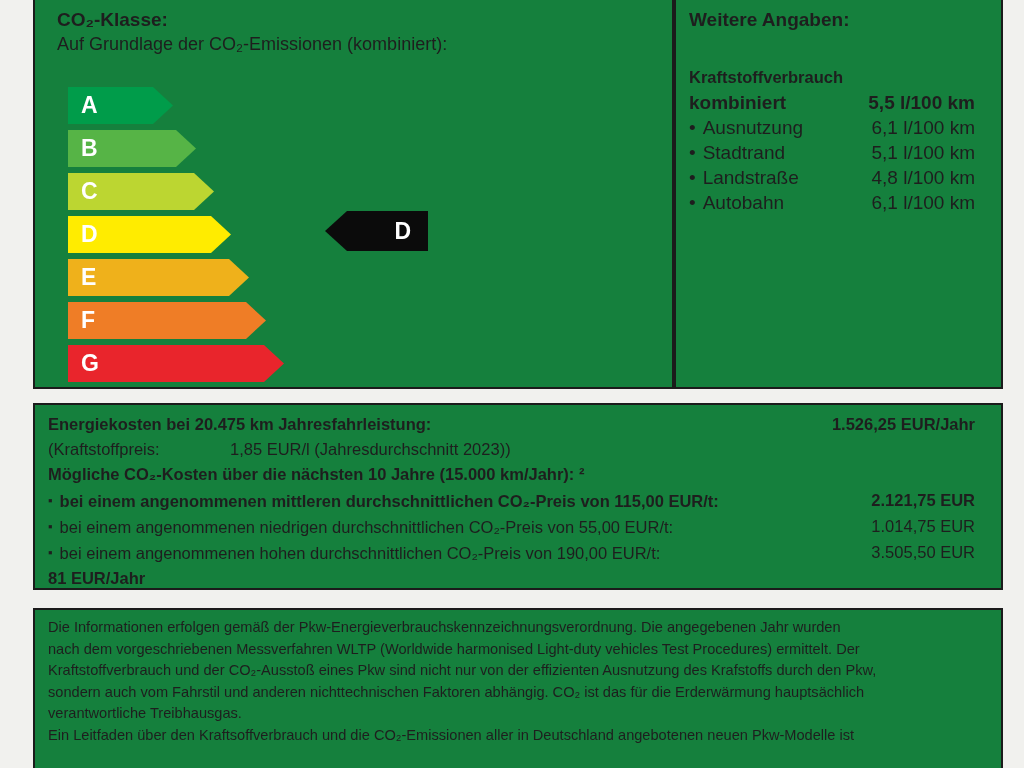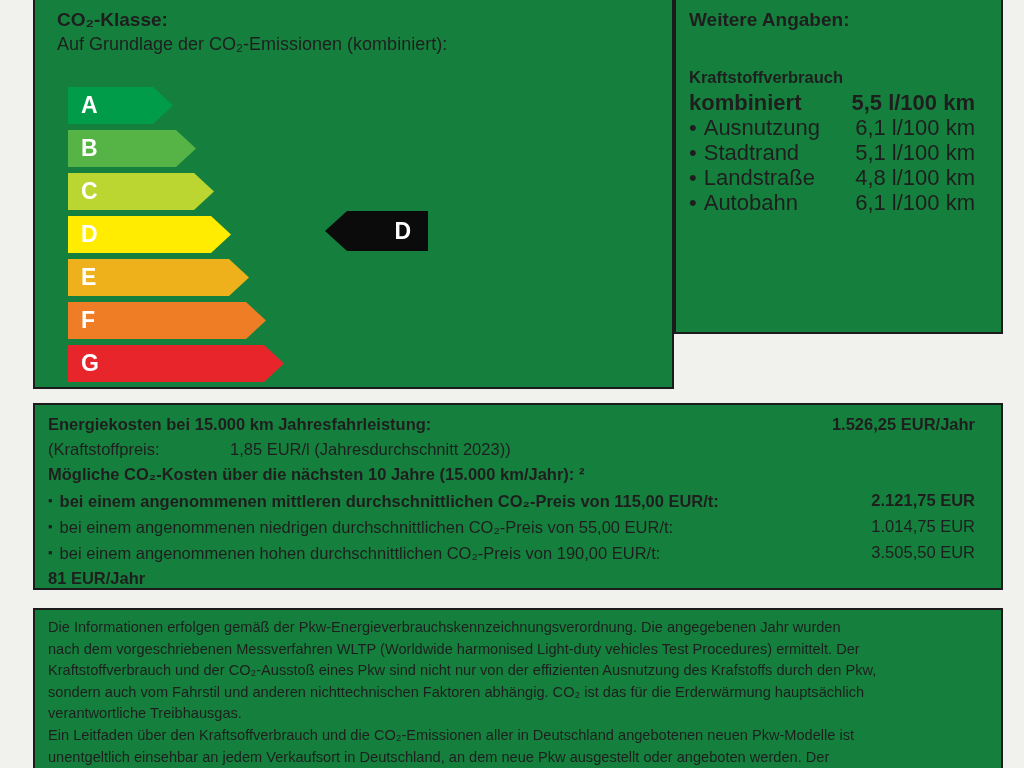--- a/index.html
+++ b/index.html
@@ -3,21 +3,21 @@
 <meta charset="utf-8">
 <style>
   html,body{margin:0;padding:0}
   body{
     width:1024px;height:768px;position:relative;overflow:hidden;
     background:#f1f1ee;color:#1e1e1e;
     font-family:"Liberation Sans",sans-serif;
   }
   .panel{position:absolute;background:#15803d;border:2px solid #1b1b1b;box-sizing:border-box}
   #panel-co2{left:33px;top:0;width:641px;height:389px;border-top:none}
-  #panel-details{left:674px;top:0;width:329px;height:334px;border-top:none}
+  #panel-details{left:674px;top:0;width:329px;height:389px;border-top:none}
   #panel-costs{left:33px;top:403px;width:970px;height:187px;padding:7px 26px 0 13px}
   #panel-legal{left:33px;top:608px;width:970px;height:172px;border-bottom:none;padding:7px 22px 0 13px}
 
   
   .co2-head{padding:8px 0 0 22px}
   .co2-title{font-size:19px;font-weight:bold;line-height:24px}
   .co2-subtitle{font-size:18px;line-height:24px}
   #arrow-stack{position:absolute;left:33px;top:87px}
   .arrow{position:relative;height:37px;margin-bottom:6px;
     clip-path:polygon(0 0,calc(100% - 20px) 0,100% 50%,calc(100% - 20px) 100%,0 100%)}
@@ -26,21 +26,21 @@
   #class-marker{position:absolute;left:290px;top:211px;width:103px;height:40px;
     clip-path:polygon(0 50%,22px 0,100% 0,100% 100%,22px 100%);
     display:flex;align-items:center;justify-content:flex-end;
     padding-right:17px;box-sizing:border-box;
     color:#fff;font-weight:bold;font-size:23px}
 
   
   #panel-details{padding:8px 26px 0 13px}
   .details-title{font-size:19px;font-weight:bold;line-height:24px}
   .cons-heading{font-size:16.5px;font-weight:bold;margin-top:33px;line-height:25px}
-  .kv{display:flex;justify-content:space-between;align-items:center;line-height:25px;font-size:22px}
+  .kv{display:flex;justify-content:space-between;align-items:center;line-height:25px;font-size:19px}
   .kv .left{display:flex;align-items:baseline}
   .kv .bullet{margin-right:7px}
   .b{font-weight:bold}
 
   
   .cost-row{display:flex;justify-content:space-between;align-items:baseline;line-height:25.2px;font-size:16.5px}
   .cost-row .left{display:flex;align-items:center}
   .cost-row .bullet{margin-right:7px;font-size:13px;transform:translateY(-1px)}
   .fuel-prefix{display:inline-block;width:182px}
 
@@ -113,21 +113,21 @@
     <span class="left">
         <span class="bullet">•</span>
         <span>Autobahn</span>
       </span>
     <span>6,1 l/100 km</span>
   </div>
 </div>
 
 <div class="panel" id="panel-costs">
   <div class="cost-row b">
-    <span>Energiekosten bei 15.000 km Jahresfahrleistung:</span>
+    <span>Energiekosten bei 20.475 km Jahresfahrleistung:</span>
     <span>1.526,25 EUR/Jahr</span>
   </div>
   <div class="cost-row">
     <span class="left">
         <span class="fuel-prefix">(Kraftstoffpreis:</span>
         <span>1,85 EUR/l (Jahresdurchschnitt 2023))</span>
       </span>
   </div>
   <div class="cost-row b">
     <span>Mögliche CO₂-Kosten über die nächsten 10 Jahre (15.000 km/Jahr): ²</span>
@@ -158,14 +158,13 @@
   </div>
 </div>
 
 <div class="panel" id="panel-legal">
   <div class="legal-line">Die Informationen erfolgen gemäß der Pkw-Energieverbrauchskennzeichnungsverordnung. Die angegebenen Jahr wurden</div>
   <div class="legal-line">nach dem vorgeschriebenen Messverfahren WLTP (Worldwide harmonised Light-duty vehicles Test Procedures) ermittelt. Der</div>
   <div class="legal-line">Kraftstoffverbrauch und der CO₂-Ausstoß eines Pkw sind nicht nur von der effizienten Ausnutzung des Krafstoffs durch den Pkw,</div>
   <div class="legal-line">sondern auch vom Fahrstil und anderen nichttechnischen Faktoren abhängig. CO₂ ist das für die Erderwärmung hauptsächlich</div>
   <div class="legal-line">verantwortliche Treibhausgas.</div>
   <div class="legal-line">Ein Leitfaden über den Kraftsoffverbrauch und die CO₂-Emissionen aller in Deutschland angebotenen neuen Pkw-Modelle ist</div>
-  <div class="legal-line">unentgeltlich einsehbar an jedem Verkaufsort in Deutschland, an dem neue Pkw ausgestellt oder angeboten werden. Der</div>
 </div>
 
 </body></html>

